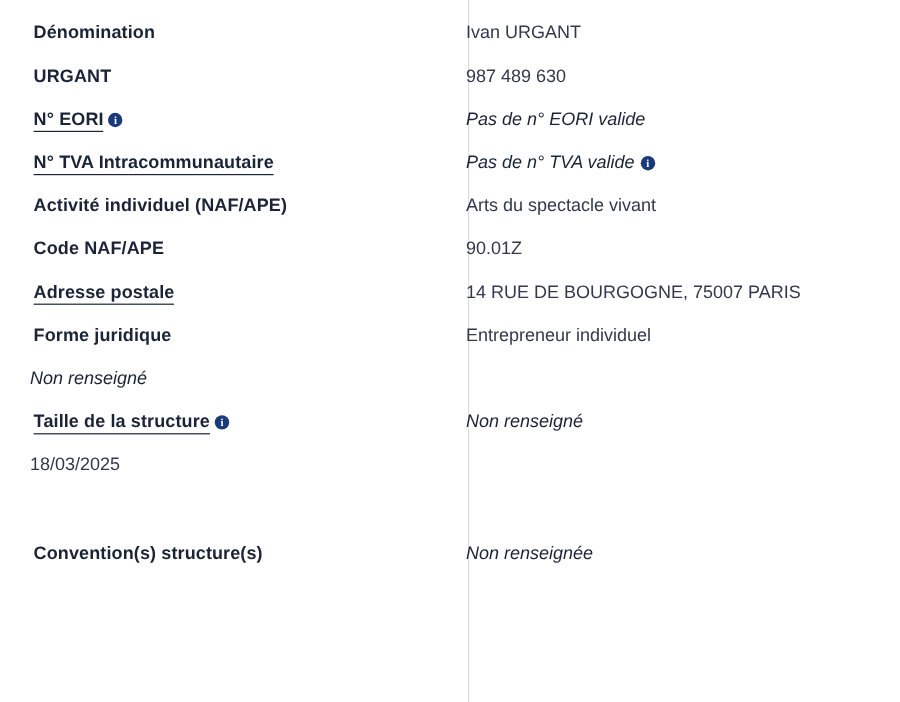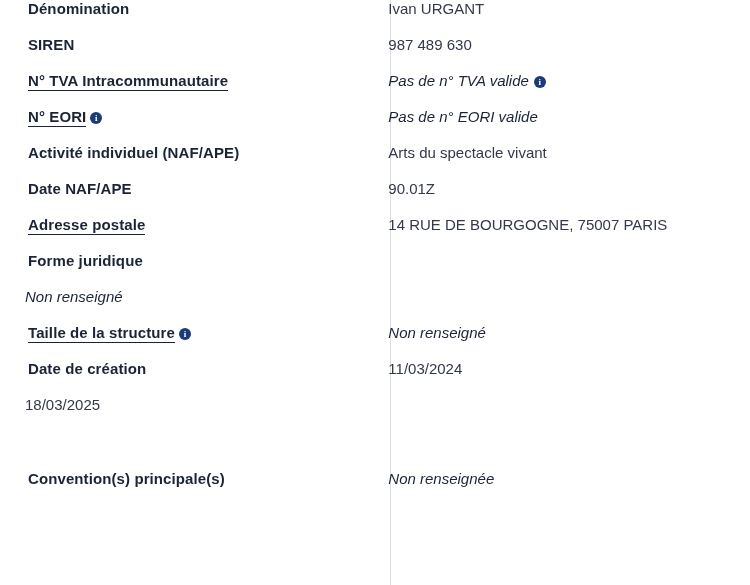--- a/index.html
+++ b/index.html
@@ -30,21 +30,21 @@
     background: #d9dde4;
   }
   .table {
     position: absolute;
     left: 0;
     top: 0;
     width: 750px;
   }
   .row {
     display: flex;
-    align-items: flex-start;
+    align-items: flex-end;
     height: 36px;
   }
   .row.spacer {
     height: 38px;
   }
   .cell-label {
     width: 390px;
     box-sizing: border-box;
     padding-left: 28px;
     padding-right: 12px;
@@ -96,59 +96,56 @@
 <body>
 
 <div class="sheet">
   <div class="divider"></div>
   <div class="table" id="info-table">
       <div class="row">
         <div class="cell-label"><span class="label-text">Dénomination</span></div>
         <div class="cell-value"><span class="">Ivan URGANT</span></div>
       </div>
       <div class="row">
-        <div class="cell-label"><span class="label-text">SIREN</span></div>
+        <div class="cell-label"><span class="label-text">URGANT</span></div>
         <div class="cell-value"><span class="">987 489 630</span></div>
+      </div>
+      <div class="row">
+        <div class="cell-label"><span class="label-text underline">N° EORI</span><span class="info-icon">i</span></div>
+        <div class="cell-value"><span class="value-italic">Pas de n° EORI valide</span></div>
       </div>
       <div class="row">
         <div class="cell-label"><span class="label-text underline">N° TVA Intracommunautaire</span></div>
         <div class="cell-value"><span class="value-italic">Pas de n° TVA valide</span><span class="info-icon">i</span></div>
       </div>
       <div class="row">
-        <div class="cell-label"><span class="label-text underline">N° EORI</span><span class="info-icon">i</span></div>
-        <div class="cell-value"><span class="value-italic">Pas de n° EORI valide</span></div>
-      </div>
-      <div class="row">
         <div class="cell-label"><span class="label-text">Activité individuel (NAF/APE)</span></div>
         <div class="cell-value"><span class="">Arts du spectacle vivant</span></div>
       </div>
       <div class="row">
-        <div class="cell-label"><span class="label-text">Date NAF/APE</span></div>
+        <div class="cell-label"><span class="label-text">Code NAF/APE</span></div>
         <div class="cell-value"><span class="">90.01Z</span></div>
       </div>
       <div class="row">
         <div class="cell-label"><span class="label-text underline">Adresse postale</span></div>
         <div class="cell-value"><span class="">14 RUE DE BOURGOGNE, 75007 PARIS</span></div>
       </div>
       <div class="row">
         <div class="cell-label"><span class="label-text">Forme juridique</span></div>
+        <div class="cell-value"><span class="">Entrepreneur individuel</span></div>
       </div>
       <div class="row">
         <div class="cell-value"><span class="value-italic">Non renseigné</span></div>
       </div>
       <div class="row">
         <div class="cell-label"><span class="label-text underline">Taille de la structure</span><span class="info-icon">i</span></div>
         <div class="cell-value"><span class="value-italic">Non renseigné</span></div>
       </div>
       <div class="row">
-        <div class="cell-label"><span class="label-text">Date de création</span></div>
-        <div class="cell-value"><span class="">11/03/2024</span></div>
-      </div>
-      <div class="row">
         <div class="cell-value"><span class="">18/03/2025</span></div>
       </div>
       <div class="row spacer"></div>
       <div class="row">
-        <div class="cell-label"><span class="label-text">Convention(s) principale(s)</span></div>
+        <div class="cell-label"><span class="label-text">Convention(s) structure(s)</span></div>
         <div class="cell-value"><span class="value-italic">Non renseignée</span></div>
       </div>
     </div>
 </div>
 
 </body></html>

